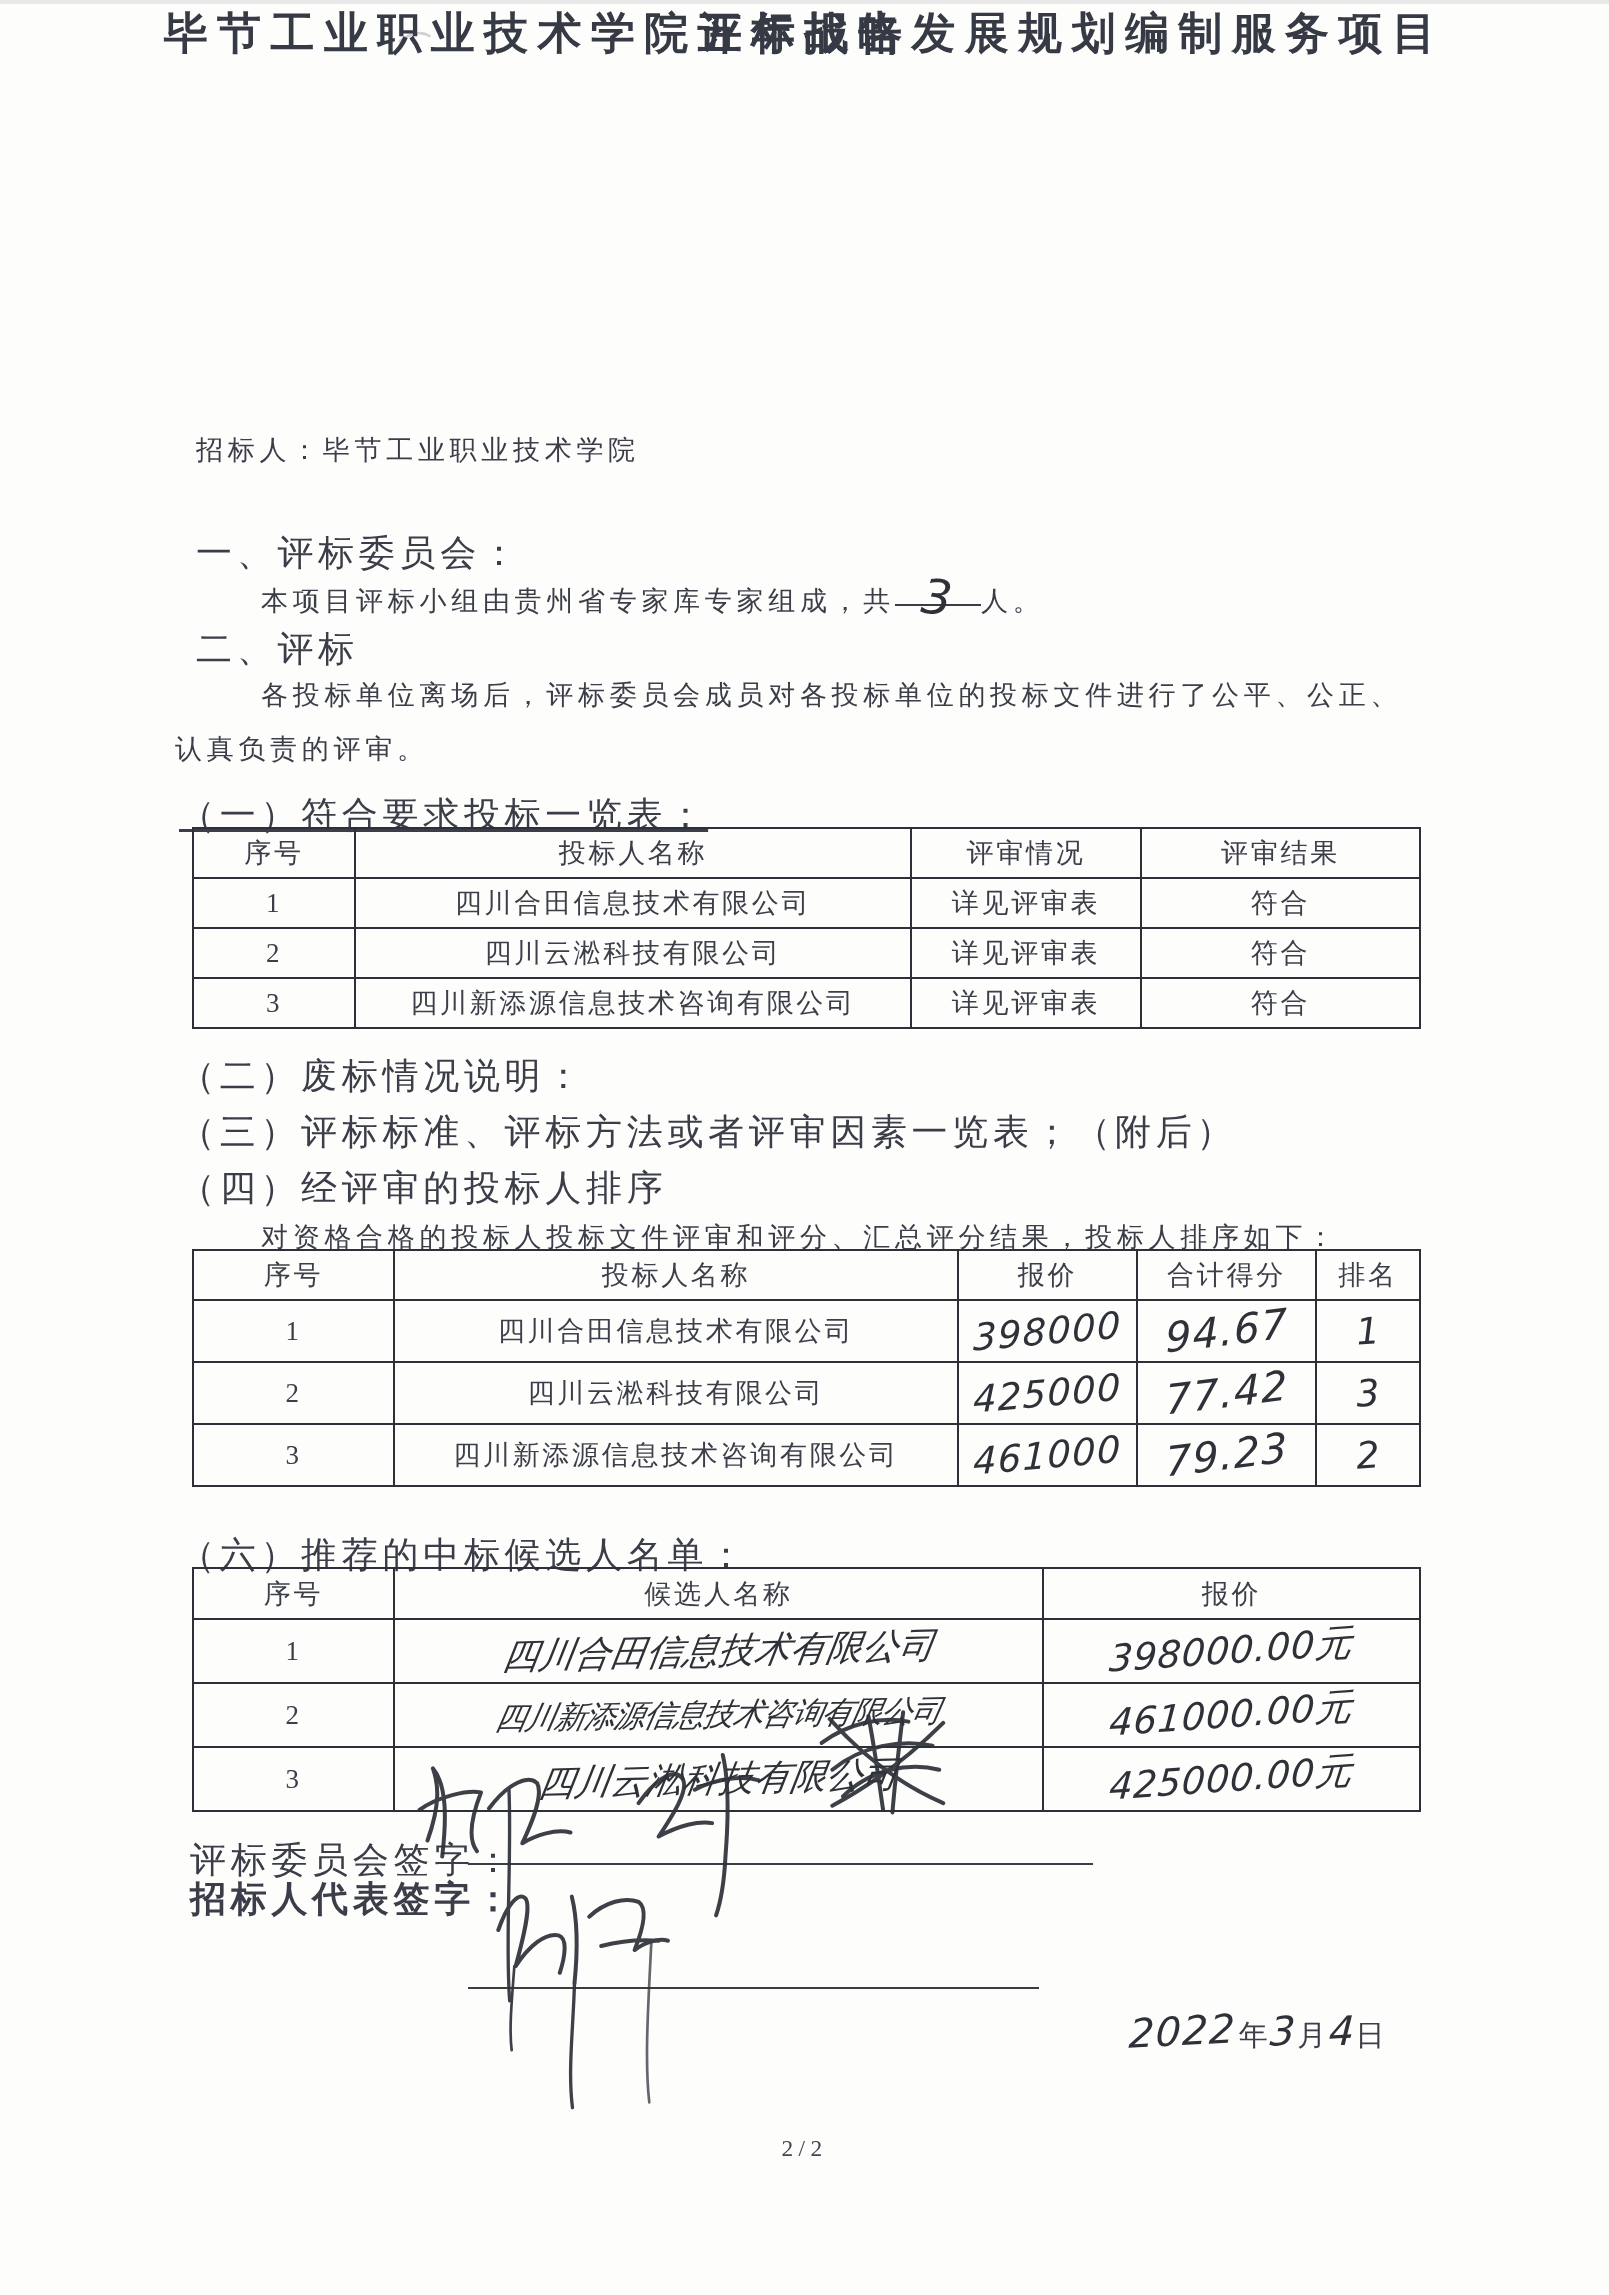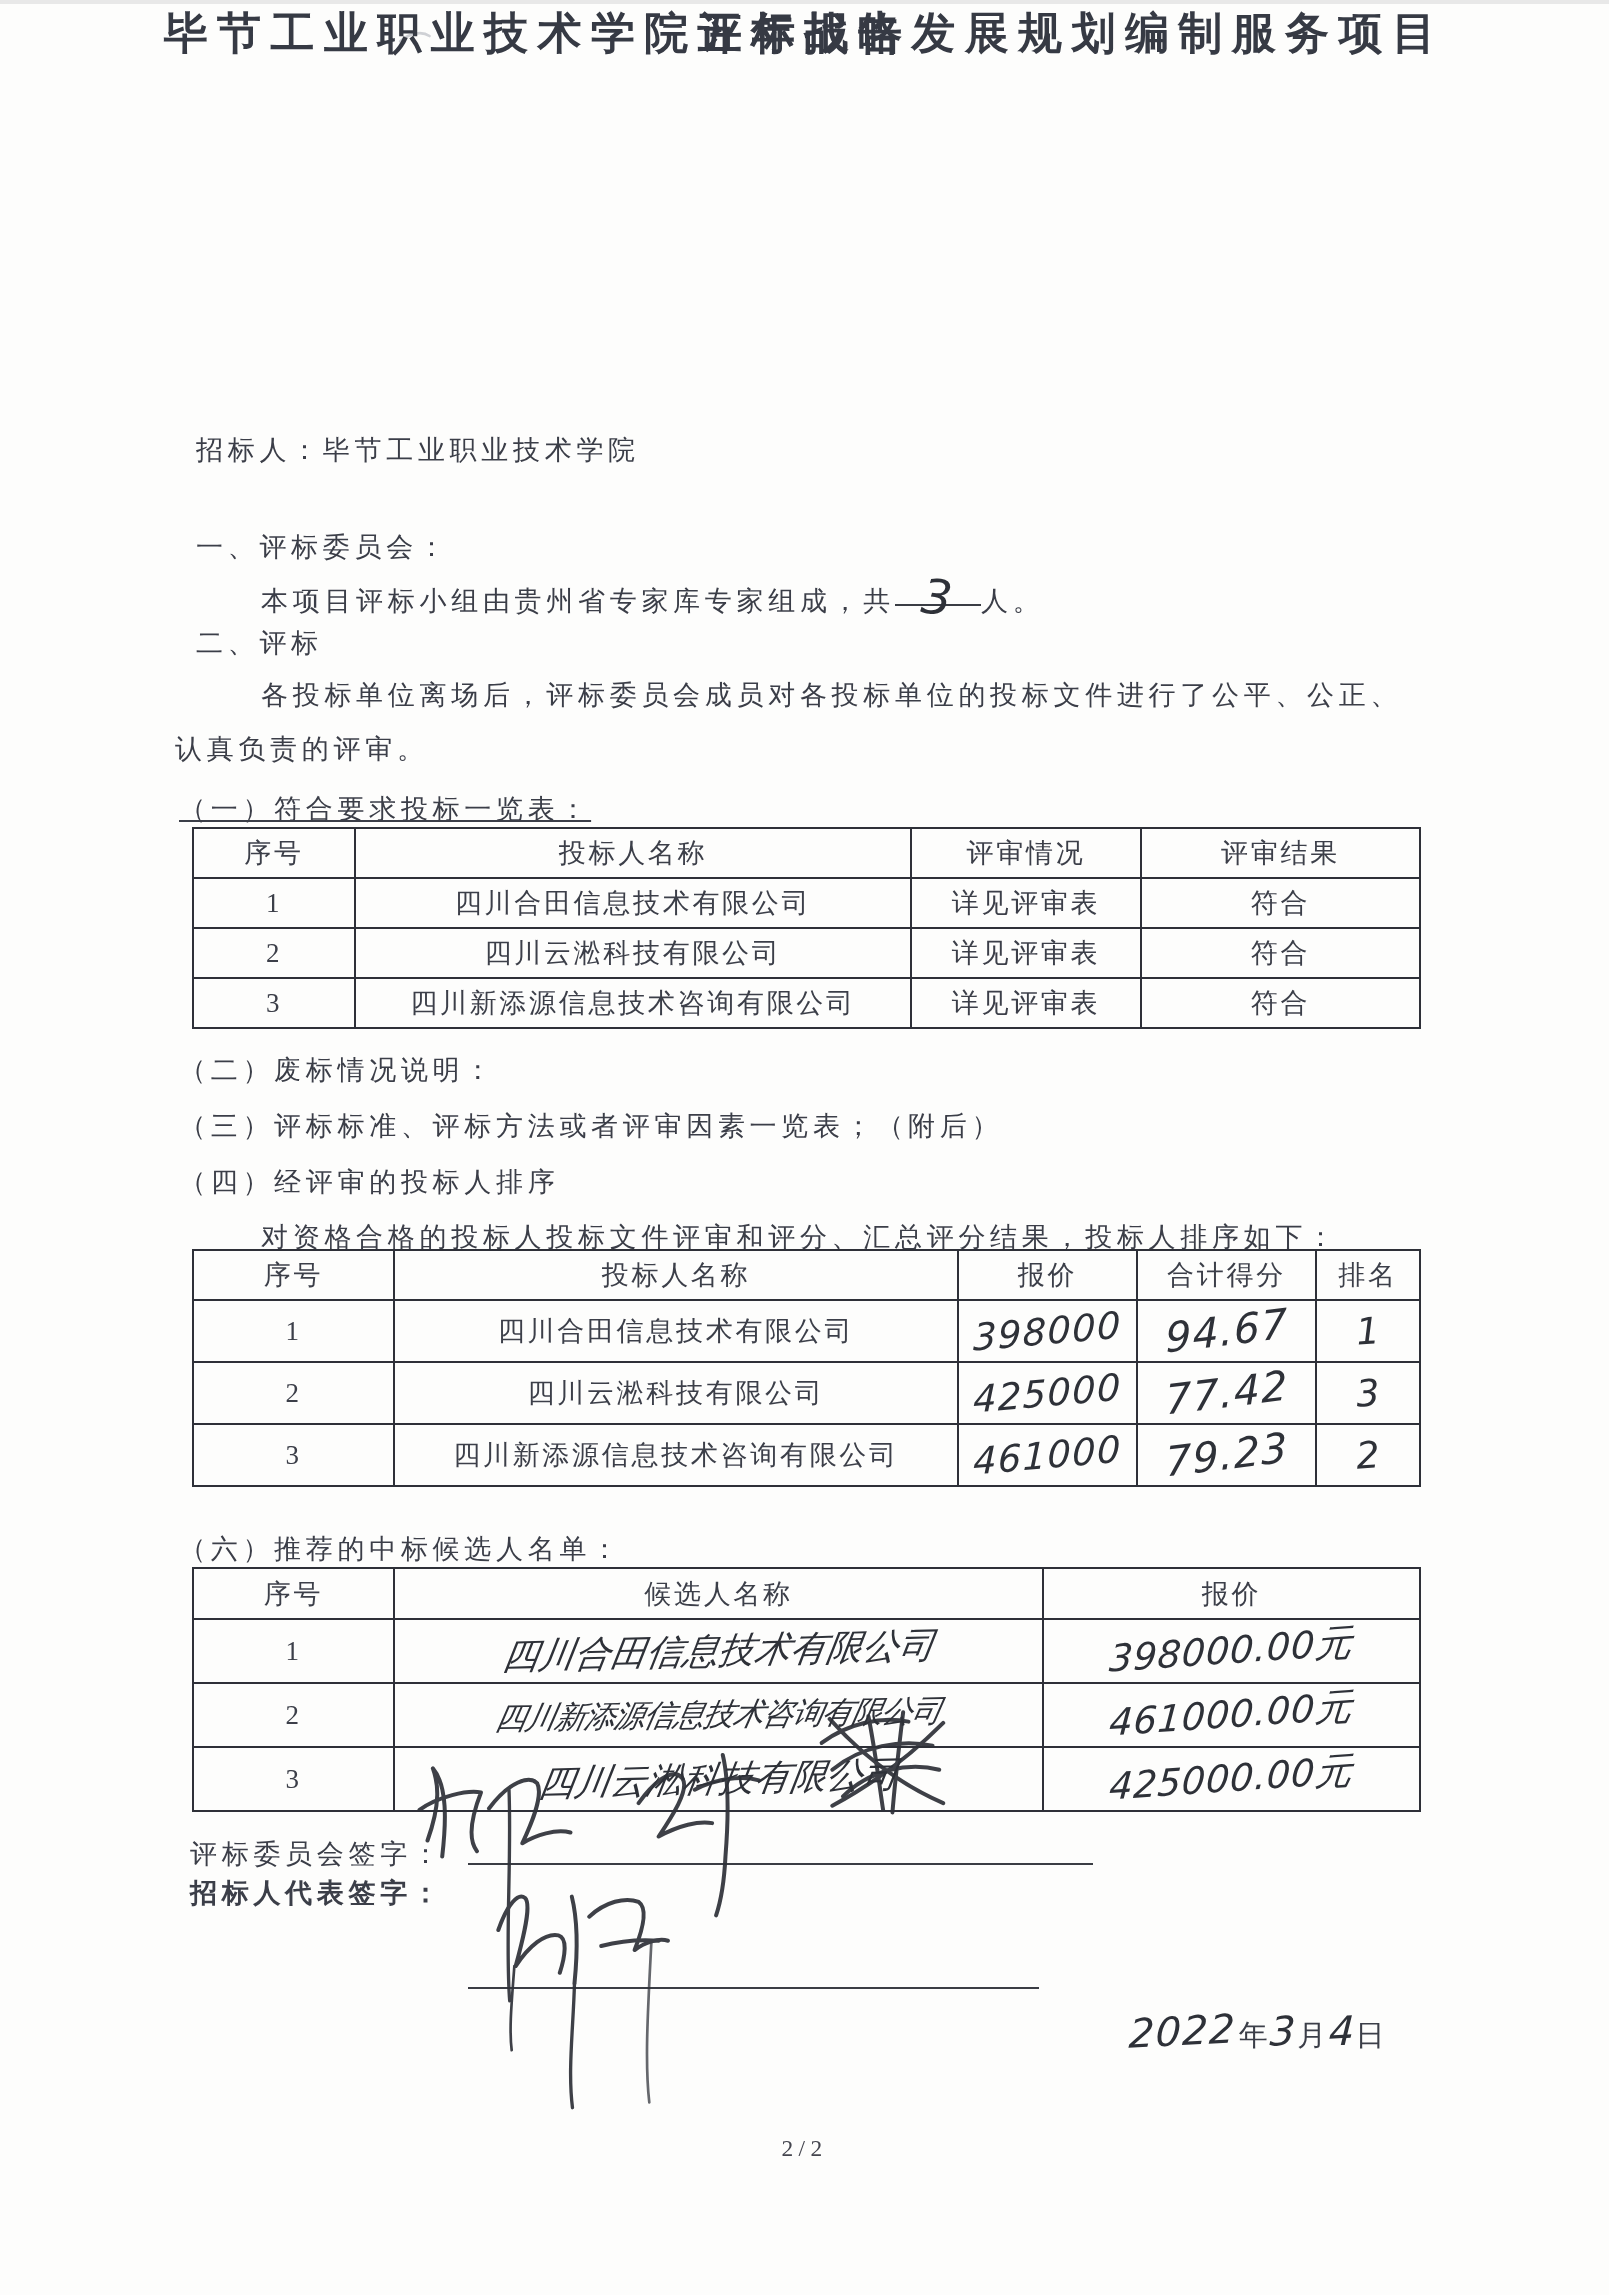--- a/index.html
+++ b/index.html
@@ -9,21 +9,21 @@
     font-family:"Liberation Serif","DejaVu Serif",serif;
     color:#3b3e48;
   }
   .abs{position:absolute;white-space:nowrap;}
   .title{
     width:100%;text-align:center;
     font-family:"DejaVu Sans","Liberation Sans",sans-serif;
     font-weight:700;font-size:44px;letter-spacing:9.4px;color:#363a44;
   }
   .body-text{font-size:27px;letter-spacing:4.7px;color:#3b3e48;}
-  .heading{font-size:27px;letter-spacing:4.7px;color:#3b3e48;}
+  .heading{font-size:36px;letter-spacing:4.7px;color:#3b3e48;}
   table.doc{
     border-collapse:collapse;table-layout:fixed;
     font-size:27px;color:#3c3f49;
   }
   table.doc th,table.doc td{
     border:2px solid #2e3038;text-align:center;vertical-align:middle;
     font-weight:normal;letter-spacing:2.7px;padding:6px;overflow:visible;
   }
   table.doc{border:2.7px solid #2e3038;}
   .hand{

